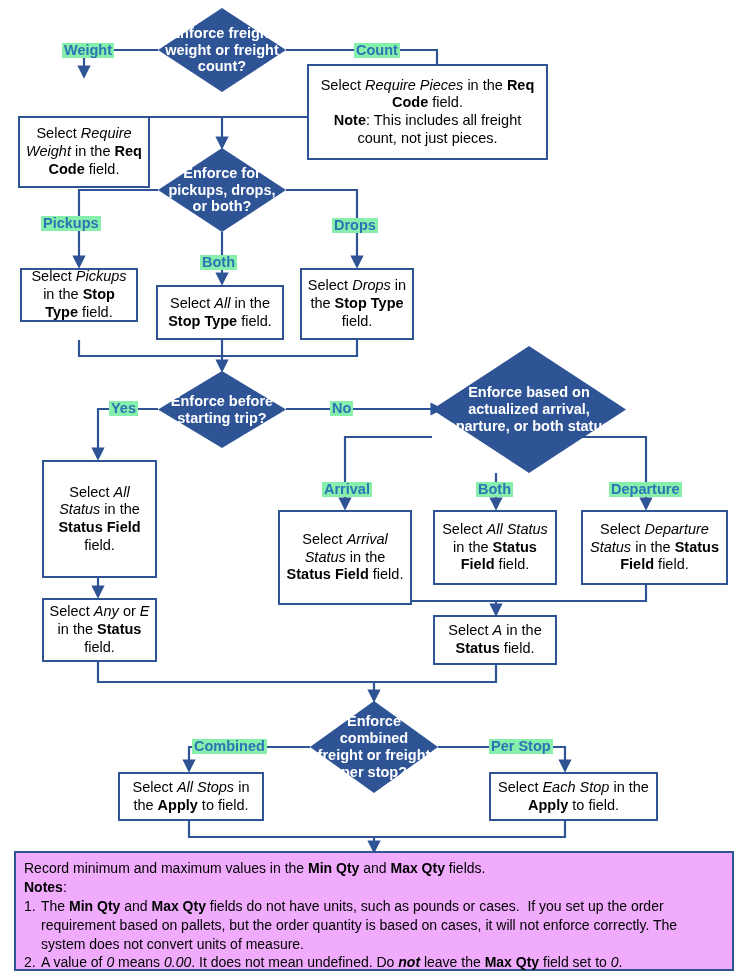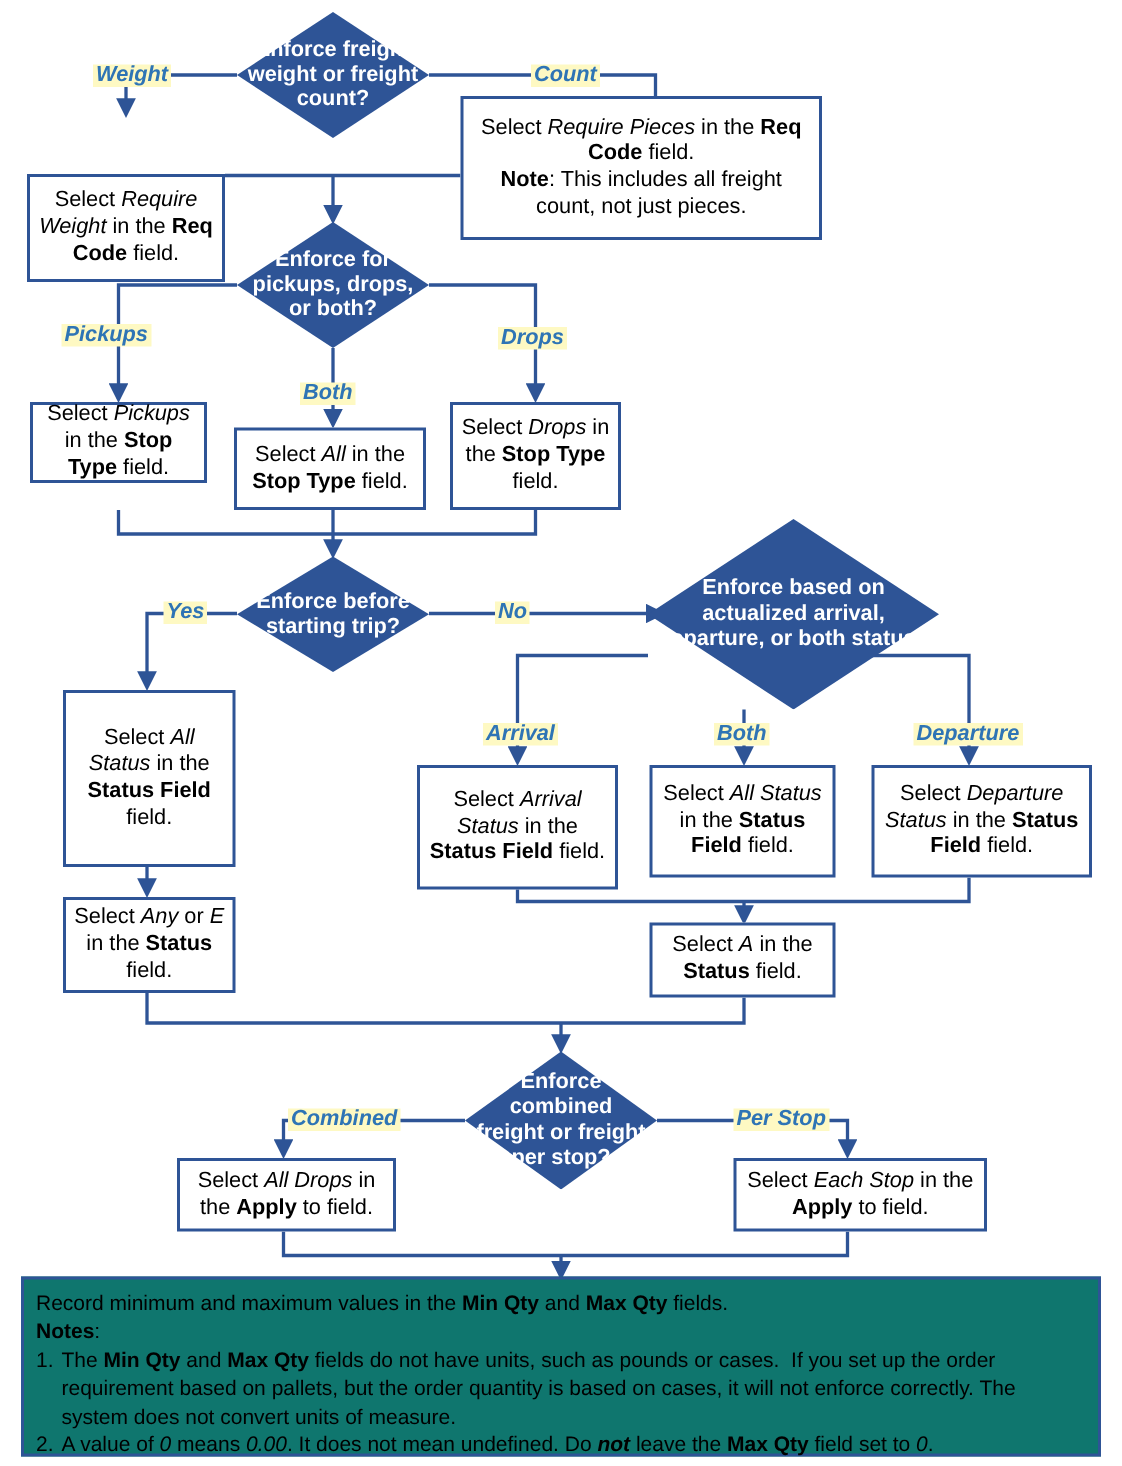--- a/index.html
+++ b/index.html
@@ -14,23 +14,23 @@
   .box i{font-style:italic;}
   .box b{font-weight:bold;}
 
   .dia{position:absolute;display:flex;align-items:center;justify-content:center;text-align:center;}
   .dia .shape{position:absolute;left:0;top:0;width:100%;height:100%;
        background:#2E5496;clip-path:polygon(50% 0,100% 50%,50% 100%,0 50%);}
   .dia .lbl{position:relative;color:#ffffff;font-weight:bold;font-size:14.5px;line-height:1.16;
        z-index:2;padding:0 6px;}
 
   .elabel{position:absolute;color:#2E74B5;font-weight:bold;font-size:14.5px;
-       line-height:1;white-space:nowrap;background:#fef9c3;padding:0 2px;z-index:5;font-style:italic;}
-
-  .notes{position:absolute;box-sizing:border-box;border:2px solid #2E5496;background:#0f766e;
+       line-height:1;white-space:nowrap;background:#86efac;padding:0 2px;z-index:5;}
+
+  .notes{position:absolute;box-sizing:border-box;border:2px solid #2E5496;background:#f0abfc;
        color:#000;font-size:14px;line-height:1.35;padding:6px 8px 4px 8px;text-align:left;}
   .notes .line{display:block;}
   .notes .num{display:flex;}
   .notes .num .n{width:17px;flex:none;}
   .notes .num .bd{flex:1;}
   .notes i{font-style:italic;}
   .notes b{font-weight:bold;}
   .notes .bi{font-weight:bold;font-style:italic;margin-top:12px;}
 </style>
 </head>
@@ -138,38 +138,38 @@
   </div>
 
   <div class="box" style="left:42px;top:460px;width:115px;height:118px;">
     <span class="t">Select <i>All Status</i> in the <b>Status Field</b> field.</span>
   </div>
 
   <div class="box" style="left:42px;top:598px;width:115px;height:64px;">
     <span class="t">Select <i>Any</i> or <i>E</i> in the <b>Status</b> field.</span>
   </div>
 
-  <div class="box" style="left:278px;top:510px;width:134px;height:83px;">
+  <div class="box" style="left:278px;top:510px;width:134px;height:95px;">
     <span class="t">Select <i>Arrival Status</i> in the <b>Status Field</b> field.</span>
   </div>
 
   <div class="box" style="left:433px;top:510px;width:124px;height:75px;">
     <span class="t">Select <i>All Status</i> in the <b>Status Field</b> field.</span>
   </div>
 
   <div class="box" style="left:581px;top:510px;width:147px;height:75px;">
     <span class="t">Select <i>Departure Status</i> in the <b>Status Field</b> field.</span>
   </div>
 
   <div class="box" style="left:433px;top:615px;width:124px;height:50px;">
     <span class="t">Select <i>A</i> in the <b>Status</b> field.</span>
   </div>
 
   <div class="box" style="left:118px;top:772px;width:146px;height:49px;">
-    <span class="t">Select <i>All Drops</i> in the <b>Apply</b> to field.</span>
+    <span class="t">Select <i>All Stops</i> in the <b>Apply</b> to field.</span>
   </div>
 
   <div class="box" style="left:489px;top:772px;width:169px;height:49px;">
     <span class="t">Select <i>Each Stop</i> in the <b>Apply</b> to field.</span>
   </div>
 
   <span class="elabel" style="left:62px;top:43px;">Weight</span>
   <span class="elabel" style="left:354px;top:43px;">Count</span>
   <span class="elabel" style="left:41px;top:216px;">Pickups</span>
   <span class="elabel" style="left:200px;top:255px;">Both</span>

